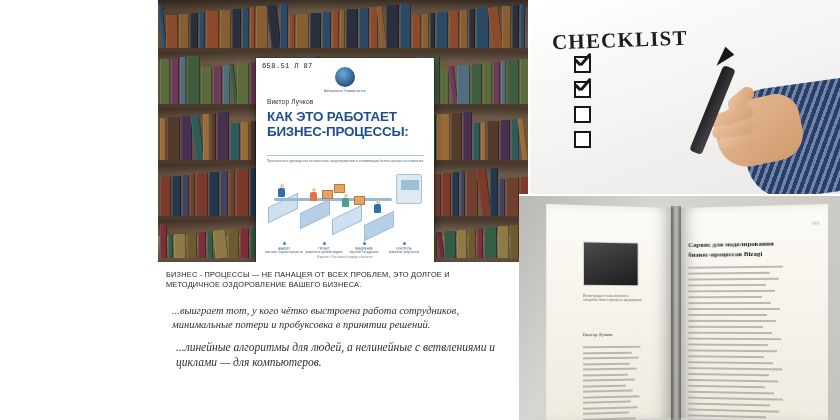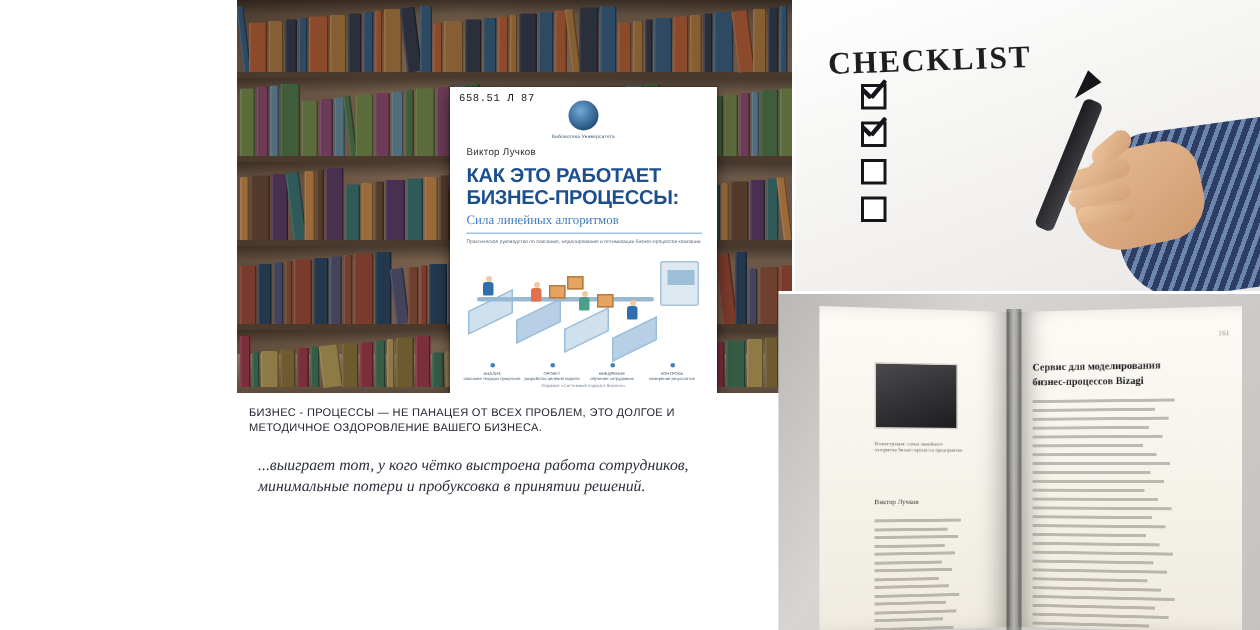--- a/index.html
+++ b/index.html
@@ -52,21 +52,20 @@
   }
 
   
   .book {
     position: absolute;
     left: 256px; top: 58px;
     width: 178px; height: 204px;
     background: #ffffff;
     box-shadow: 0 3px 10px rgba(0,0,0,0.55), 0 0 0 1px rgba(0,0,0,0.18);
     overflow: hidden;
-    margin-left: 44px;
   }
   .book-inner { position: absolute; inset: 0; padding: 6px 9px; }
   .lib-sticker {
     position: absolute; left: 6px; top: 4px;
     font-family: "Liberation Mono", monospace;
     font-size: 7px; line-height: 8px; color: #1a1a1a;
     letter-spacing: 0.4px;
   }
   .emblem {
     position: absolute; left: 50%; top: 9px; transform: translateX(-50%);
@@ -563,21 +562,20 @@
       <div class="emblem"></div>
       <div class="emblem-caption">Библиотека Университета</div>
 
       <div class="book-author">Виктор Лучков</div>
 
       <div class="book-title">
         <div>КАК ЭТО РАБОТАЕТ</div>
         <div>БИЗНЕС-ПРОЦЕССЫ:</div>
       </div>
 
-      <div class="book-subtitle">Сила линейных алгоритмов</div>
       <div class="book-rule"></div>
       <div class="book-blurb">Практическое руководство по описанию, моделированию и оптимизации бизнес-процессов компании</div>
 
       <div class="illus">
         <div class="iso-slab" style="left:4px;  top:30px;"></div>
         <div class="iso-slab dark" style="left:36px; top:36px;"></div>
         <div class="iso-slab" style="left:68px; top:42px;"></div>
         <div class="iso-slab dark" style="left:100px;top:48px;"></div>
 
         <div class="conveyor" style="left:10px; top:28px; width:118px;"></div>
@@ -637,20 +635,21 @@
 
       <div class="book-footer">Издание: «Системный подход в бизнесе»</div>
     </div>
   </div>
 
   <div class="notes">
     <div class="note-line note-italic-1" style="left:14px; top:42px; width:346px;">...выиграет тот, у кого чётко выстроена работа сотрудников, минимальные потери и пробуксовка в принятии решений.</div>
 
     <div class="note-line note-caps" style="left:8px; top:8px; width:332px;">БИЗНЕС - ПРОЦЕССЫ — НЕ ПАНАЦЕЯ ОТ ВСЕХ ПРОБЛЕМ, ЭТО ДОЛГОЕ И МЕТОДИЧНОЕ ОЗДОРОВЛЕНИЕ ВАШЕГО БИЗНЕСА.</div>
 
+    <div class="note-line note-italic-2" style="left:18px; top:78px; width:344px;">...линейные алгоритмы для людей, а нелинейные с ветвлениями и циклами — для компьютеров.</div>
 
   </div>
 
   <div class="photo-checklist">
     <div class="paper-bg"></div>
 
     <div class="checklist-title">CHECKLIST</div>
 
     <div class="chk-box" style="left:44px; top:56px;"></div>
     <div class="chk-mark" style="left:42px; top:52px;"></div>

